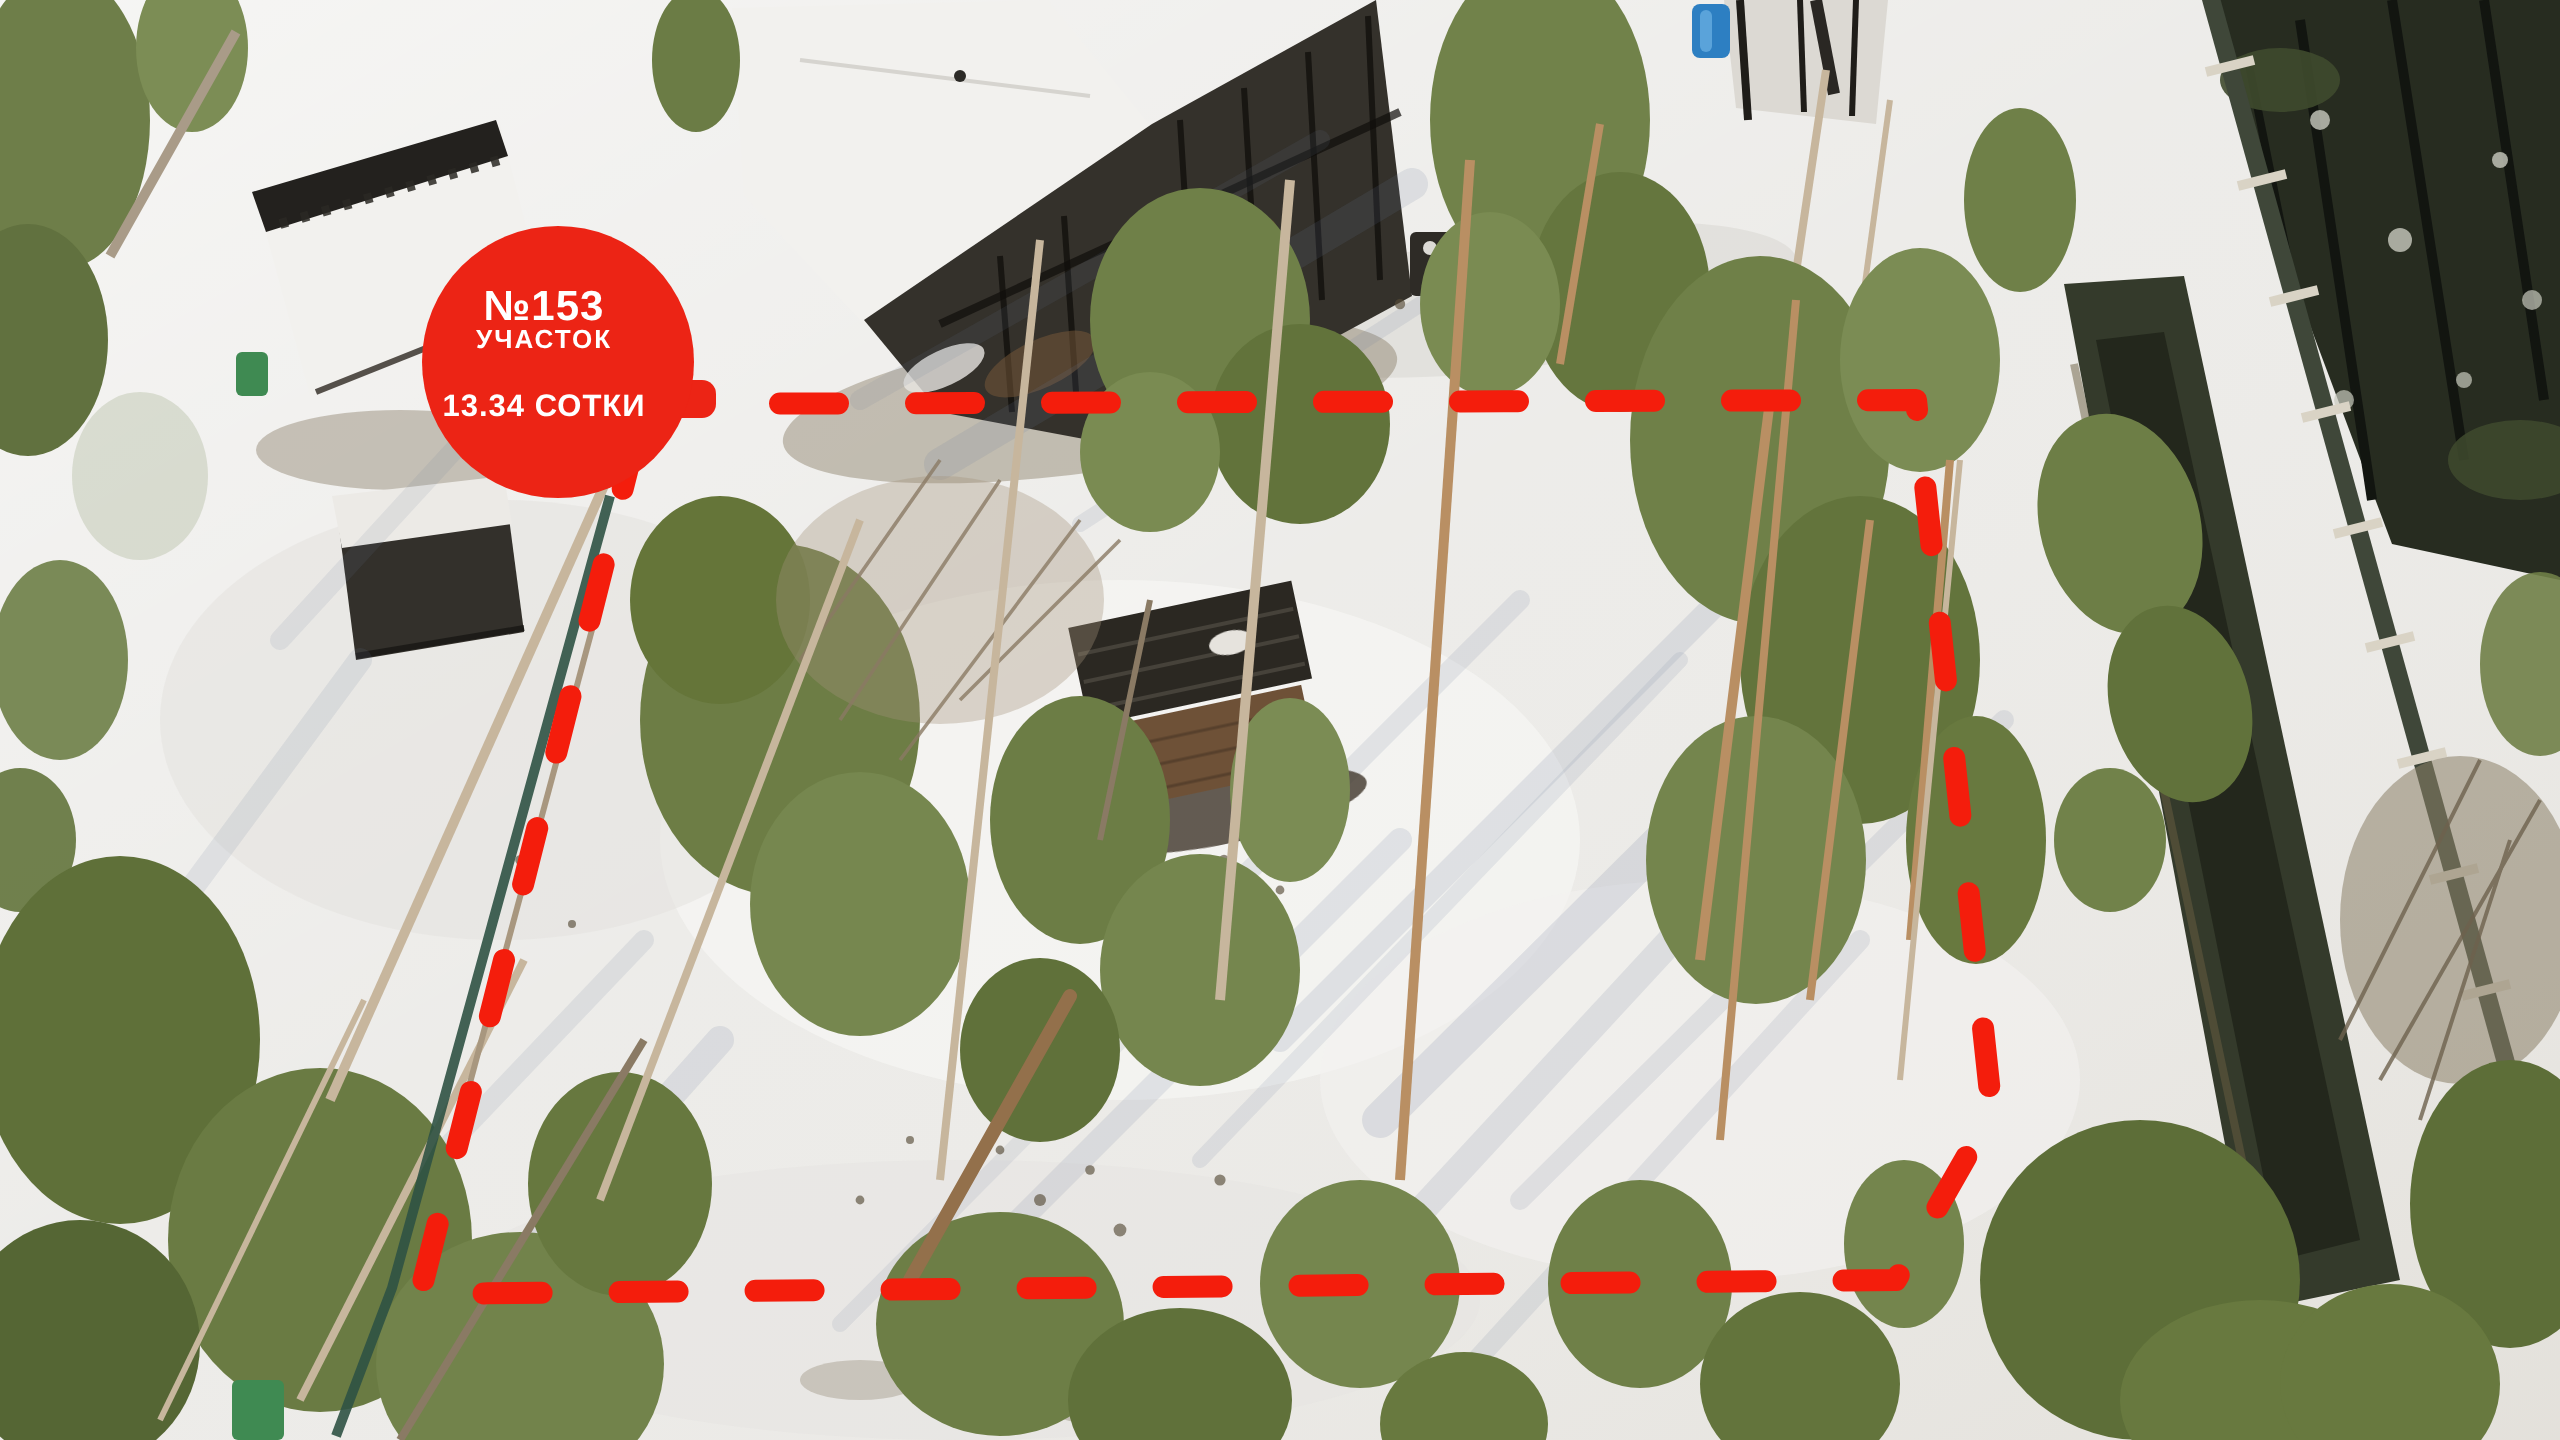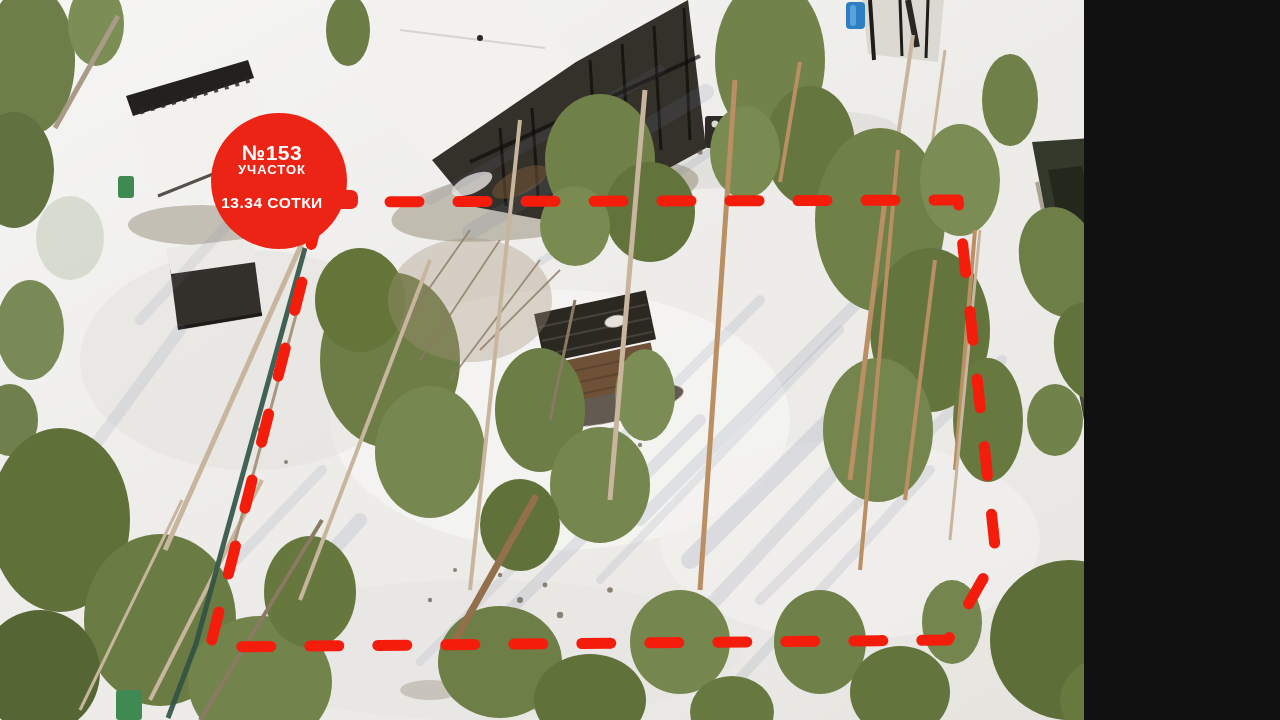--- a/index.html
+++ b/index.html
@@ -1,16 +1,16 @@
 <!DOCTYPE html>
 <html><head>
 <meta charset="utf-8">
 <style>
   html,body{margin:0;padding:0;background:#111;}
-  .stage{position:relative;width:1084px;height:720px;overflow:hidden;
+  .stage{position:relative;width:1280px;height:720px;overflow:hidden;
          font-family:"Liberation Sans",sans-serif;}
   .stage svg{display:block;}
   text{font-family:"Liberation Sans",sans-serif;}
 </style>
 </head>
 <body>
 
 <div class="stage">
 <svg width="1280" height="720" viewBox="0 0 1280 720" xmlns="http://www.w3.org/2000/svg">
   <defs>

